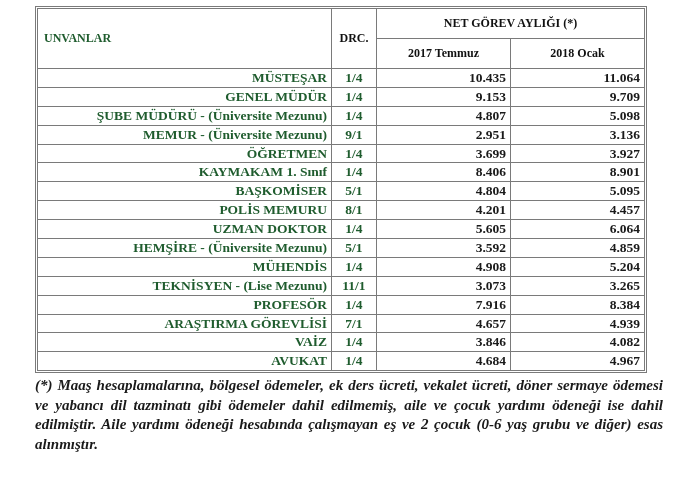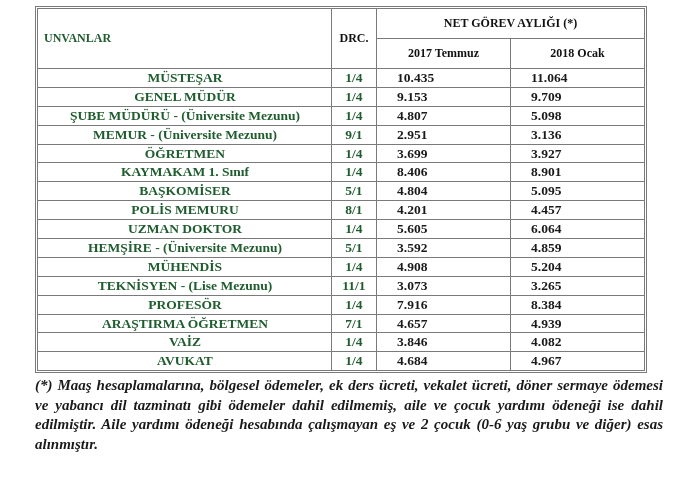--- a/index.html
+++ b/index.html
@@ -58,30 +58,30 @@
   th.col-2017  { width: 128px; height: 27px; }
   th.col-2018  { width: 138px; }
   th.col-net   { height: 27px; }
   td {
     height: 17.9px;
     font-size: 13.5px;
     font-weight: bold;
     padding: 0 4px;
   }
   td.cell-unvan {
-    text-align: center;
+    text-align: right;
     padding-left: 5px;
     color: #1f5c2e;
   }
   td.cell-drc {
     text-align: center;
     color: #1f5c2e;
   }
   td.cell-num {
-    text-align: left;
+    text-align: right;
     color: #1a1a1a;
     padding-left: 20px;
   }
   .footnote {
     width: 628px;
     margin: 3px 0 0 0;
     font-size: 15px;
     font-weight: bold;
     font-style: italic;
     color: #1a1a1a;
@@ -181,21 +181,21 @@
             <td class="cell-num">3.073</td>
             <td class="cell-num">3.265</td>
           </tr>
           <tr>
             <td class="cell-unvan">PROFESÖR</td>
             <td class="cell-drc">1/4</td>
             <td class="cell-num">7.916</td>
             <td class="cell-num">8.384</td>
           </tr>
           <tr>
-            <td class="cell-unvan">ARAŞTIRMA ÖĞRETMEN</td>
+            <td class="cell-unvan">ARAŞTIRMA GÖREVLİSİ</td>
             <td class="cell-drc">7/1</td>
             <td class="cell-num">4.657</td>
             <td class="cell-num">4.939</td>
           </tr>
           <tr>
             <td class="cell-unvan">VAİZ</td>
             <td class="cell-drc">1/4</td>
             <td class="cell-num">3.846</td>
             <td class="cell-num">4.082</td>
           </tr>

